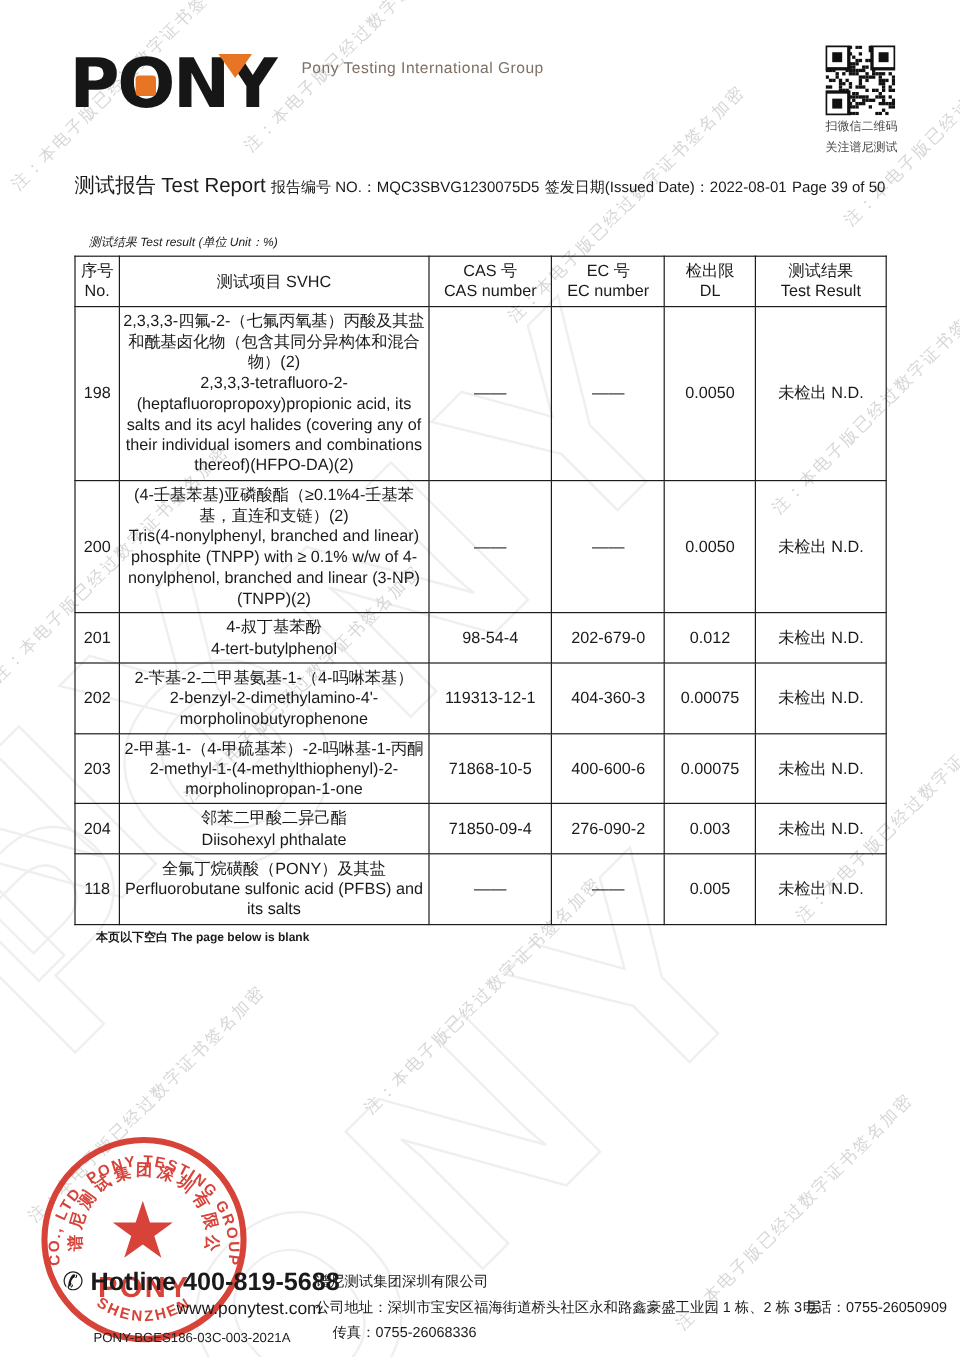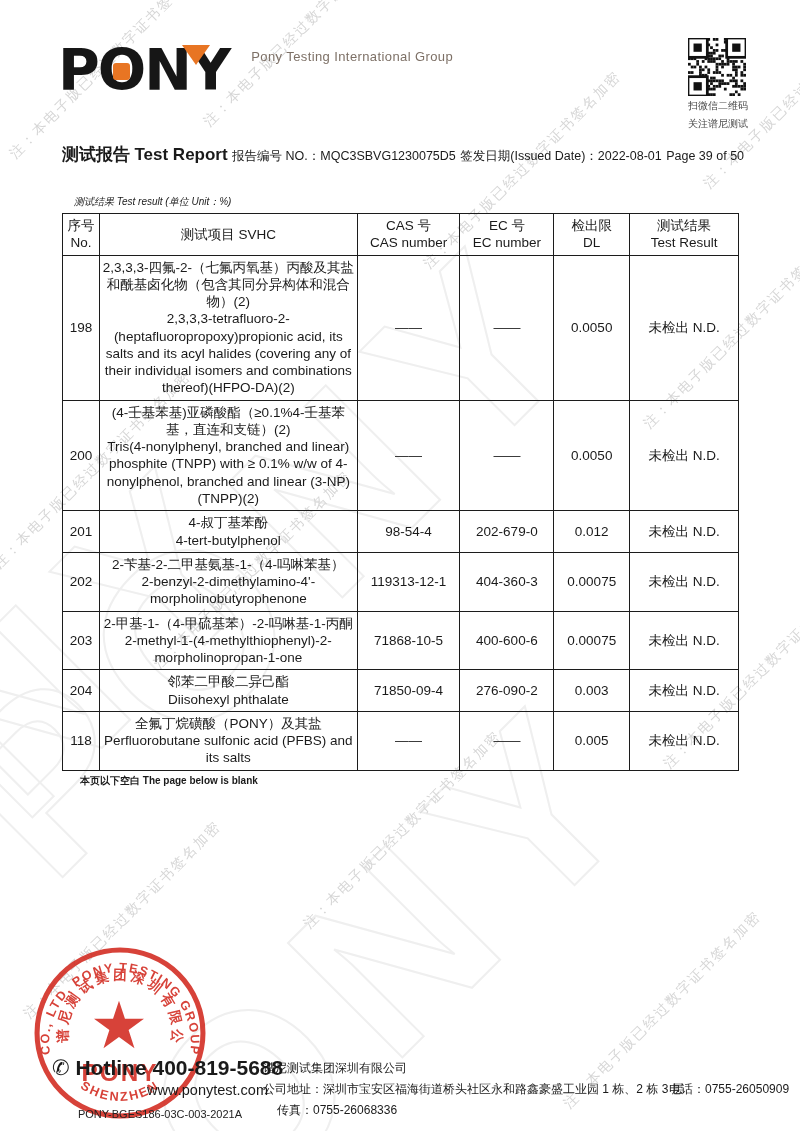--- a/index.html
+++ b/index.html
@@ -63,21 +63,21 @@
   .logo-right { margin-left:22px; padding-top:4px; }
   .logo-cn { font-size:30px; font-weight:700; letter-spacing:17px; color:#111; white-space:nowrap; }
   .logo-en { font-size:13px; color:#7d7066; margin-top:3px; letter-spacing:0.4px; }
 
   .qr-block { position:absolute; left:688px; top:38px; width:90px; }
   .qr-svg { width:58px; height:58px; display:block; }
   .qr-caption { font-size:10px; color:#4a4a4a; line-height:1.45; margin-top:3px; }
 
   
   .report-line { position:absolute; left:62px; top:143px; width:700px; white-space:nowrap; }
-  .report-title { font-size:17px; font-weight:bold; }
+  .report-title { font-size:17px; font-weight:normal; }
   .report-meta  { font-size:12.5px; }
 
   
   .table-area { position:absolute; left:62px; top:195px; width:677px; }
   .table-caption { font-size:10px; margin-bottom:4px; margin-left:12px;font-style:italic; }
   table.report { border-collapse:collapse; width:677px; background:transparent; }
   table.report th, table.report td {
     border:1px solid #1c1c1c;
     text-align:center; vertical-align:middle;
     font-size:13.5px; font-weight:normal;

